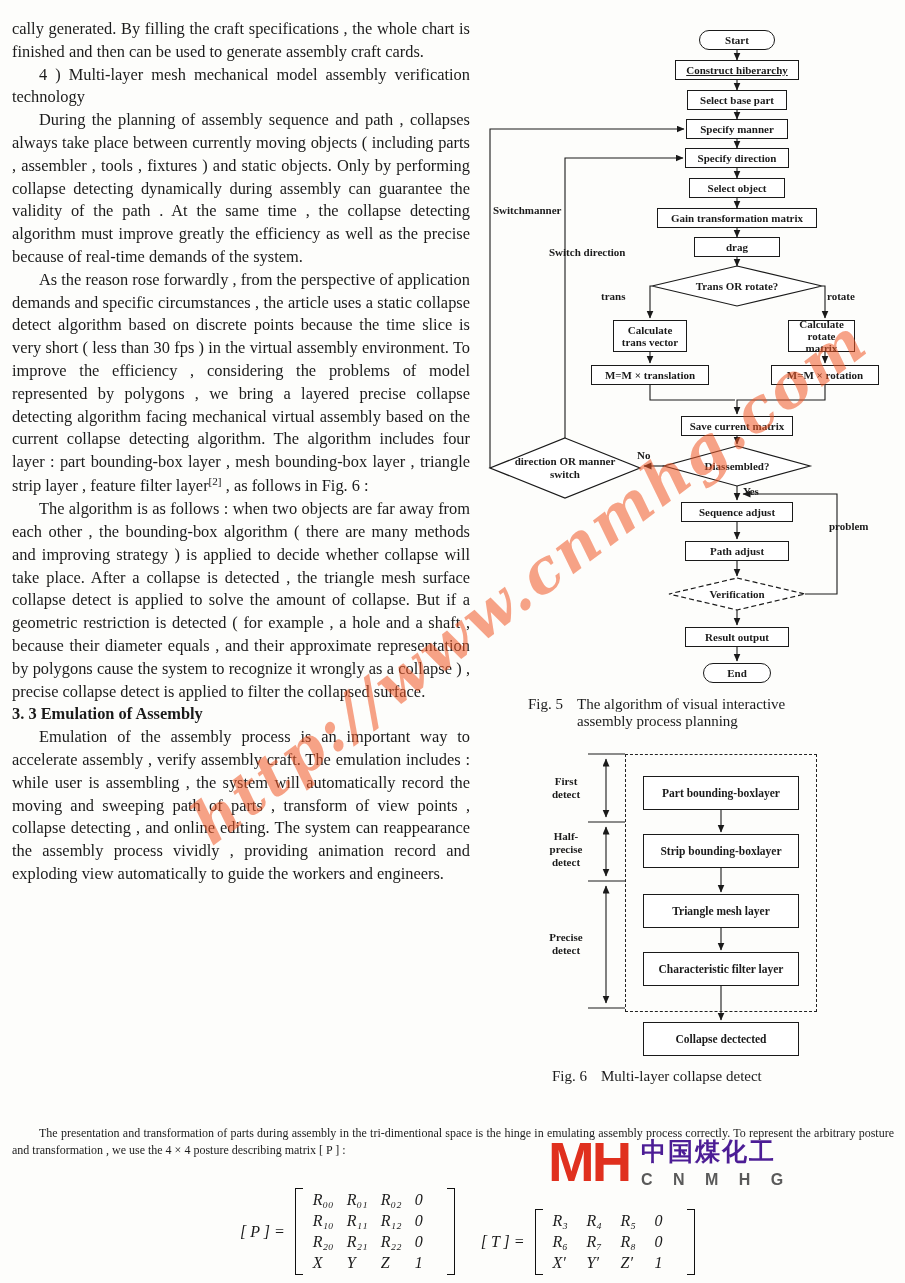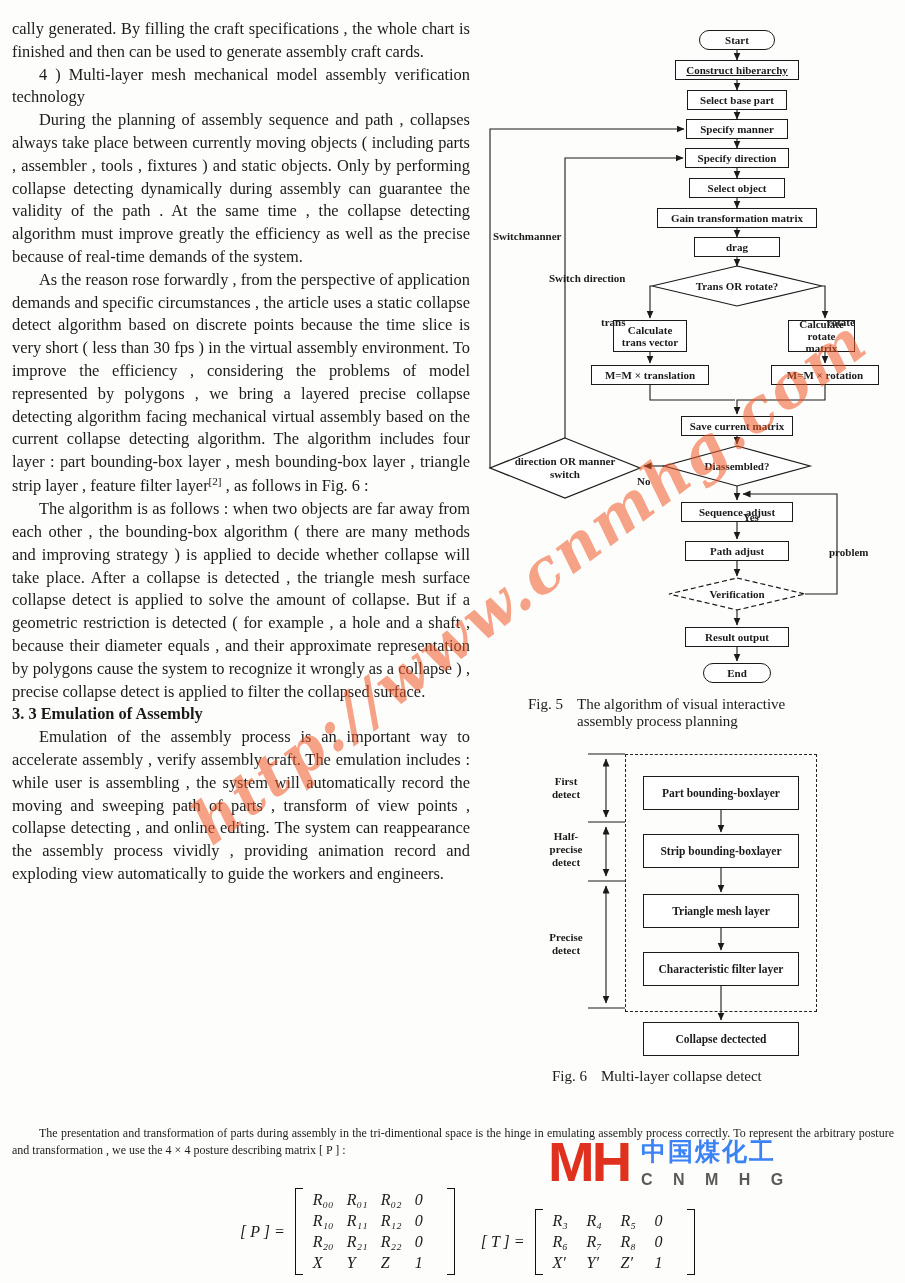--- a/index.html
+++ b/index.html
@@ -18,21 +18,21 @@
   
   .fig { position: absolute; }
   .fig svg { position: absolute; left: 0; top: 0; }
   .box { position: absolute; border: 1.2px solid #1a1a1a; background: #fff;
     font: bold 11px "Liberation Serif", serif; display: flex; align-items: center;
     justify-content: center; text-align: center; line-height: 1.1; padding: 1px 2px; }
   .oval { border-radius: 11px; }
   .dlabel { position: absolute; font: bold 11px "Liberation Serif", serif;
     display: flex; align-items: center; justify-content: center; text-align: center;
     line-height: 1.15; }
-  .flabel { position: absolute; font: bold 11px "Liberation Serif", serif; white-space: nowrap; margin-top: 26px; }
+  .flabel { position: absolute; font: bold 11px "Liberation Serif", serif; white-space: nowrap; }
   
   .dashedbox { position: absolute; left: 85px; top: 4px; width: 192px; height: 258px;
     border: 1.6px dashed #222; background: transparent; }
   .lbox { position: absolute; left: 103px; width: 156px; height: 34px;
     border: 1.2px solid #1a1a1a; background: #fff; font: bold 11.5px "Liberation Serif", serif;
     display: flex; align-items: center; justify-content: center; text-align: center; }
   .zone { position: absolute; font: bold 11px "Liberation Serif", serif; text-align: center; line-height: 1.18; }
   
   .caption { position: absolute; font-size: 15px; display: flex; }
   .cap-label { white-space: nowrap; }
@@ -51,21 +51,21 @@
   .m-grid span { min-width: 22px; display: inline-block; }
   
   .watermark { position: absolute; left: 178px; top: 802px; transform: rotate(-37deg);
     transform-origin: 0 0; font-size: 60px; font-style: italic; font-weight: bold;
     color: rgba(240, 88, 38, 0.55); letter-spacing: 3px; white-space: nowrap;
     z-index: 40; pointer-events: none; font-family: "DejaVu Serif", serif; }
   .logo { position: absolute; left: 548px; top: 1134px; display: flex;
     align-items: center; gap: 12px; z-index: 45; background: rgba(255,255,255,0.0); }
   .logo-mark { font: bold 56px "Liberation Sans", sans-serif; color: #e0301e;
     letter-spacing: -3px; line-height: 1; }
-  .logo-cn { font: bold 25px "Liberation Serif", serif; color: #3b82f6; letter-spacing: 2px; }
+  .logo-cn { font: bold 25px "Liberation Serif", serif; color: #4c1d95; letter-spacing: 2px; }
   .logo-en { font: bold 16px "Liberation Sans", sans-serif; color: #5a5a5a;
     letter-spacing: 8px; margin-top: 3px; }
 </style>
 </head>
 <body>
 
 <div class="watermark">http://www.cnmhg.com</div>
 
 <div class="left-col">
   <p class="noindent">cally generated. By filling the craft specifications , the whole chart is finished and then can be used to generate assembly craft cards.</p>

